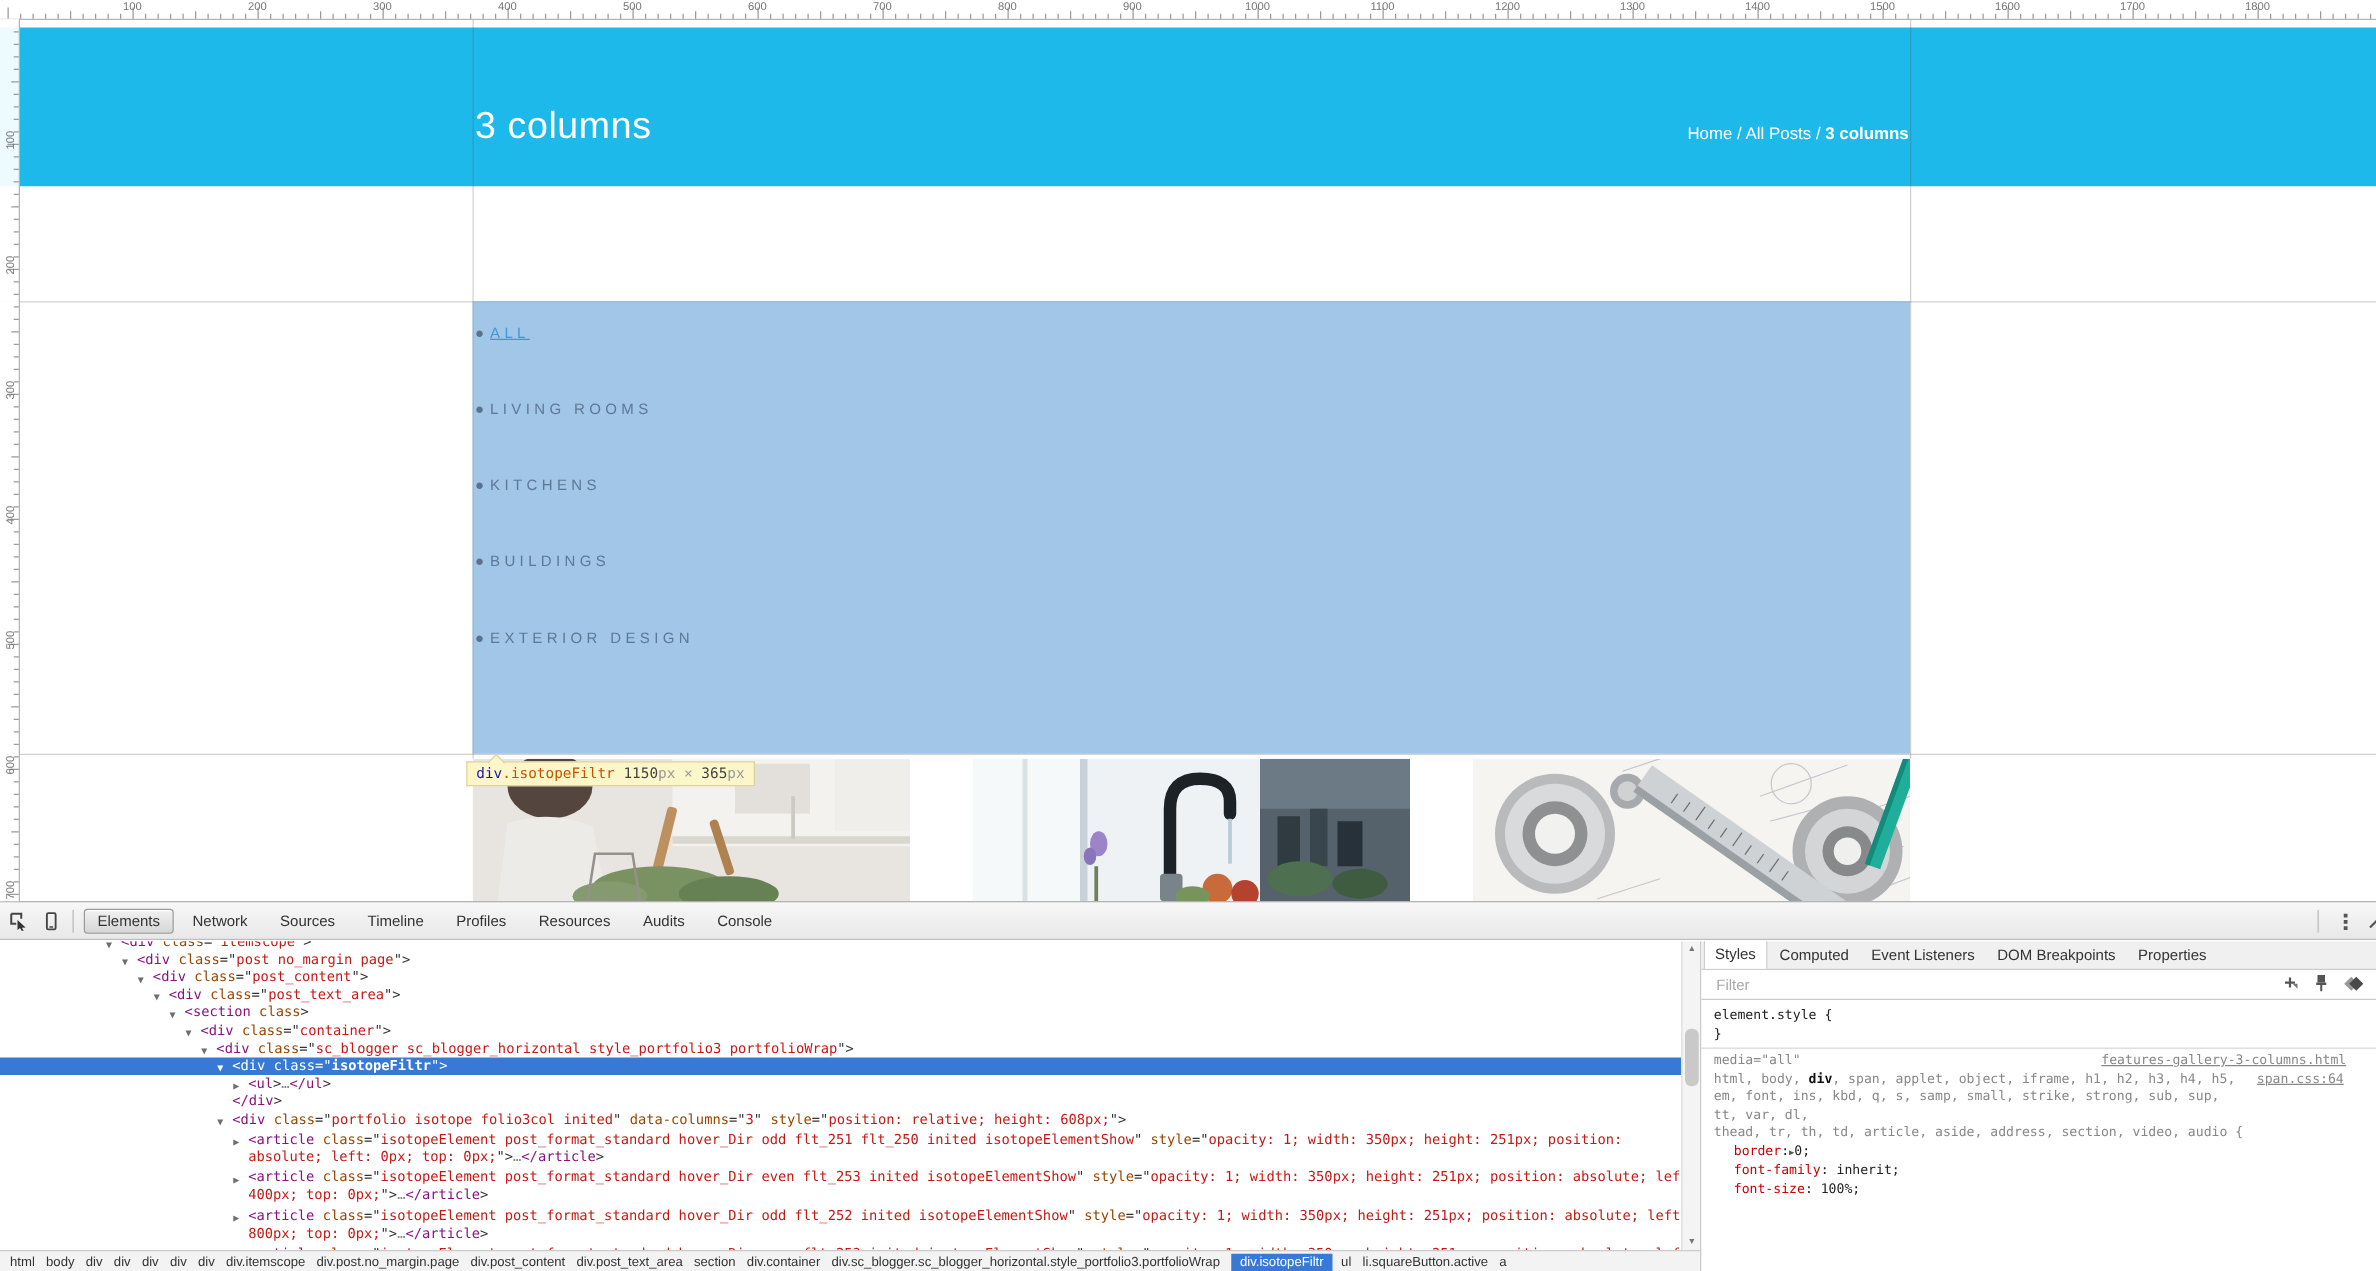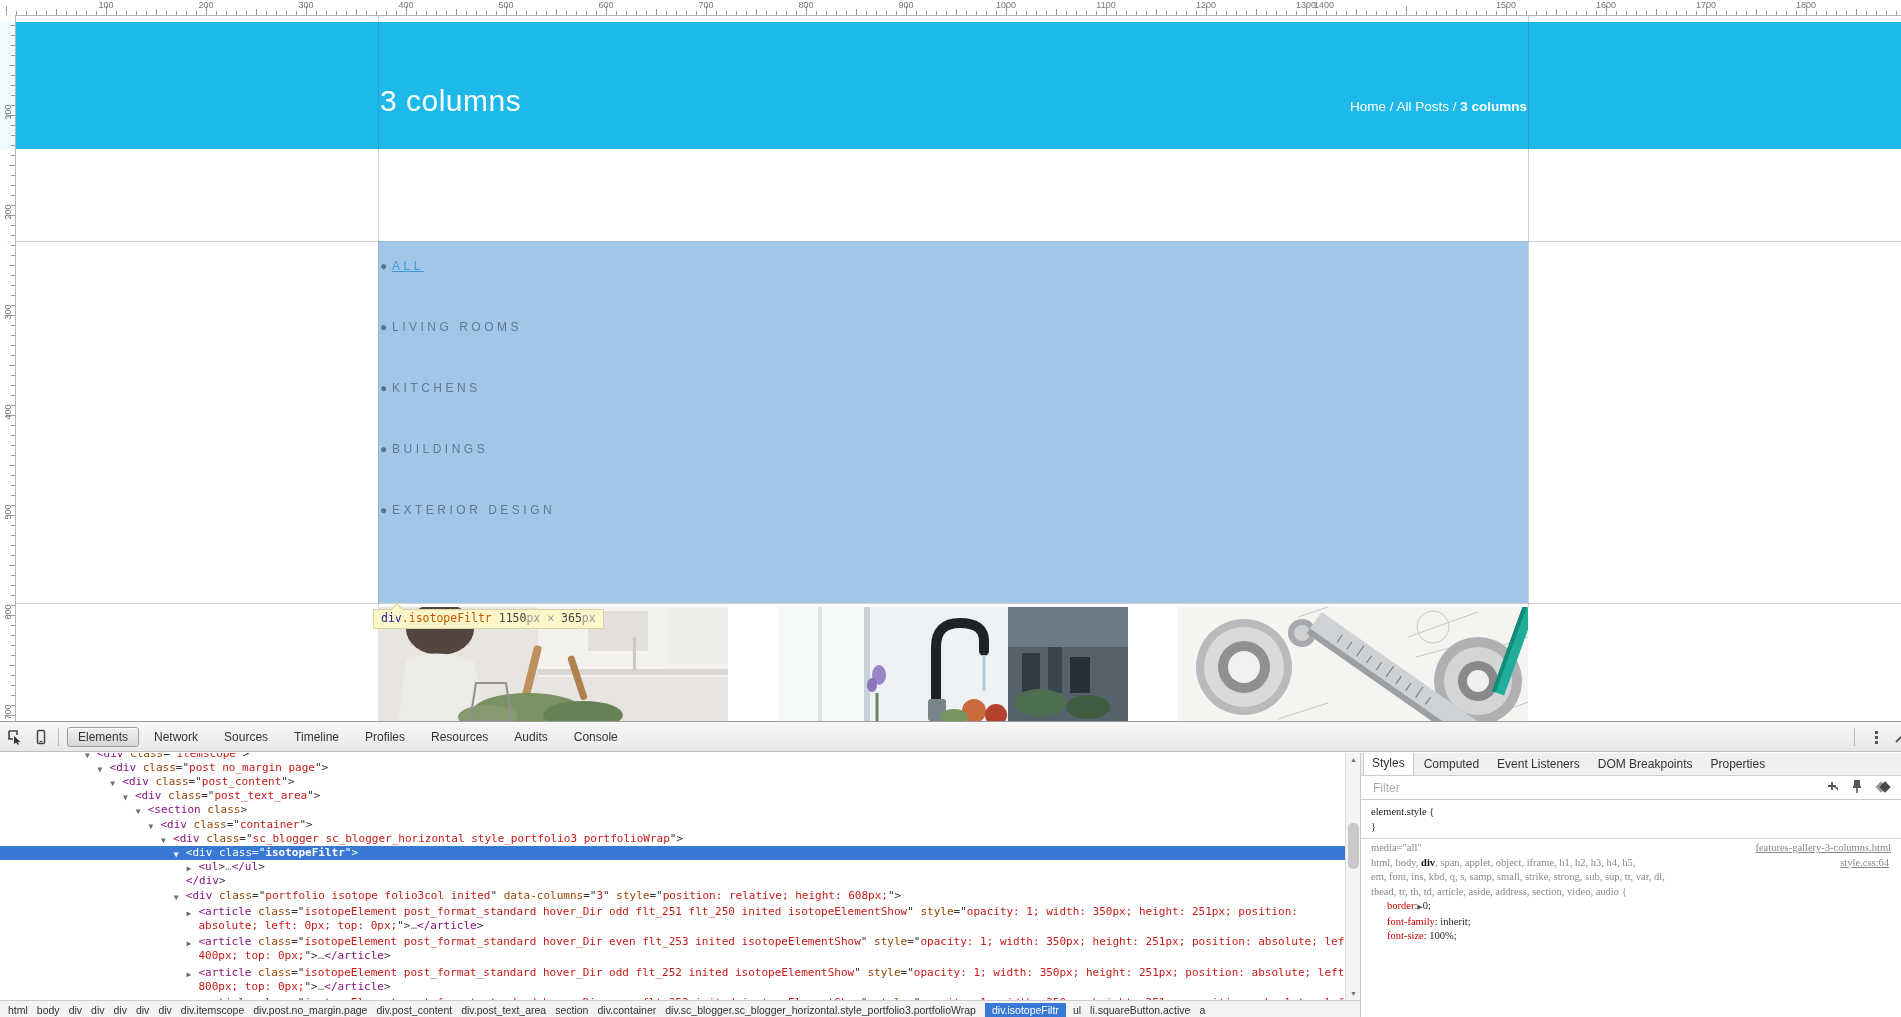--- a/index.html
+++ b/index.html
@@ -79,21 +79,21 @@
 
   #dt-styles{position:absolute;left:1361px;top:31px;width:540px;height:265px;overflow:hidden;}
   #st-tabs{height:23px;background:#f0f0f0;border-bottom:1px solid #ccc;display:flex;align-items:flex-end;box-sizing:border-box;}
   .st-tab{font-size:12px;color:#333;padding:4px 8px 4px 8px;margin-left:2px;cursor:pointer;white-space:nowrap;}
   .st-tab.on{background:#fff;border:1px solid #ccc;border-bottom:none;padding-bottom:5px;}
   #st-filter{height:23px;border-bottom:1px solid #ccc;display:flex;align-items:center;position:relative;}
   #st-filter .ph{color:#aaa;font-size:12px;margin-left:12px;}
   #st-ficons{position:absolute;right:10px;top:3px;display:flex;align-items:center;gap:10px;}
   .fic{cursor:pointer;display:flex;align-items:center;}
   #st-content{font-family:"DejaVu Sans Mono",monospace;font-size:10.5px;line-height:14.5px;color:#222;padding-top:3px;}
-  .st-sec{padding:2px 10px 4px 10px;font-family:Liberation Serif, serif;}
+  .st-sec{padding:2px 24px 4px 10px;}
   .st-rule{border-top:1px solid #d6d6d6;}
   .rule-head{display:flex;justify-content:space-between;color:#888;}
   .st-link{color:#888;text-decoration:underline;cursor:pointer;}
   .sel-line{color:#888;position:relative;padding-right:80px;}
   .sel-line .mark{color:#111;font-weight:bold;}
   .sel-line .st-link{position:absolute;right:2px;top:0;}
   .prop{padding-left:16px;}
   .prop .pn{color:#c80000;}
   .prop .parr{font-size:7px;color:#555;}
 </style>
@@ -412,21 +412,21 @@
       <div class="rlab-h" style="left: 406px;">400</div>
       <div class="rlab-h" style="left: 506px;">500</div>
       <div class="rlab-h" style="left: 606px;">600</div>
       <div class="rlab-h" style="left: 706px;">700</div>
       <div class="rlab-h" style="left: 806px;">800</div>
       <div class="rlab-h" style="left: 906px;">900</div>
       <div class="rlab-h" style="left: 1006px;">1000</div>
       <div class="rlab-h" style="left: 1106px;">1100</div>
       <div class="rlab-h" style="left: 1206px;">1200</div>
       <div class="rlab-h" style="left: 1306px;">1300</div>
-      <div class="rlab-h" style="left: 1324px;">1400</div>
+      <div class="rlab-h" style="left: 1406px;">1400</div>
       <div class="rlab-h" style="left: 1506px;">1500</div>
       <div class="rlab-h" style="left: 1606px;">1600</div>
       <div class="rlab-h" style="left: 1706px;">1700</div>
       <div class="rlab-h" style="left: 1806px;">1800</div>
     </div>
   <div id="ruler-v">
       <div class="tick-v" style="top: 10px; width: 4px; right: 0px;"></div>
       <div class="tick-v" style="top: 20px; width: 4px; right: 0px;"></div>
       <div class="tick-v" style="top: 30px; width: 4px; right: 0px;"></div>
       <div class="tick-v" style="top: 40px; width: 4px; right: 0px;"></div>
@@ -616,21 +616,21 @@
           <span>element.style</span> <span>{</span><br>
           <span>}</span>
         </div>
         <div class="st-sec st-rule">
           <div class="rule-head">
             <span>media="all"</span>
             <span class="st-link">features-gallery-3-columns.html</span>
           </div>
           <div class="sel-line">
             <span>html, body, </span><span class="mark">div</span><span>, span, applet, object, iframe, h1, h2, h3, h4, h5,</span>
-            <span class="st-link">style.css:64</span>
+            <span class="st-link">span.css:64</span>
           </div>
           <div id="sel-lines">
               <div class="sel-line">em, font, ins, kbd, q, s, samp, small, strike, strong, sub, sup, tt, var, dl,</div>
               <div class="sel-line">thead, tr, th, td, article, aside, address, section, video, audio {</div>
             </div>
           <div id="prop-lines">
               <div class="prop"><span class="pn">border</span>:<span class="parr">▶</span>0;</div>
               <div class="prop"><span class="pn">font-family</span>: inherit;</div>
               <div class="prop"><span class="pn">font-size</span>: 100%;</div>
             </div>

